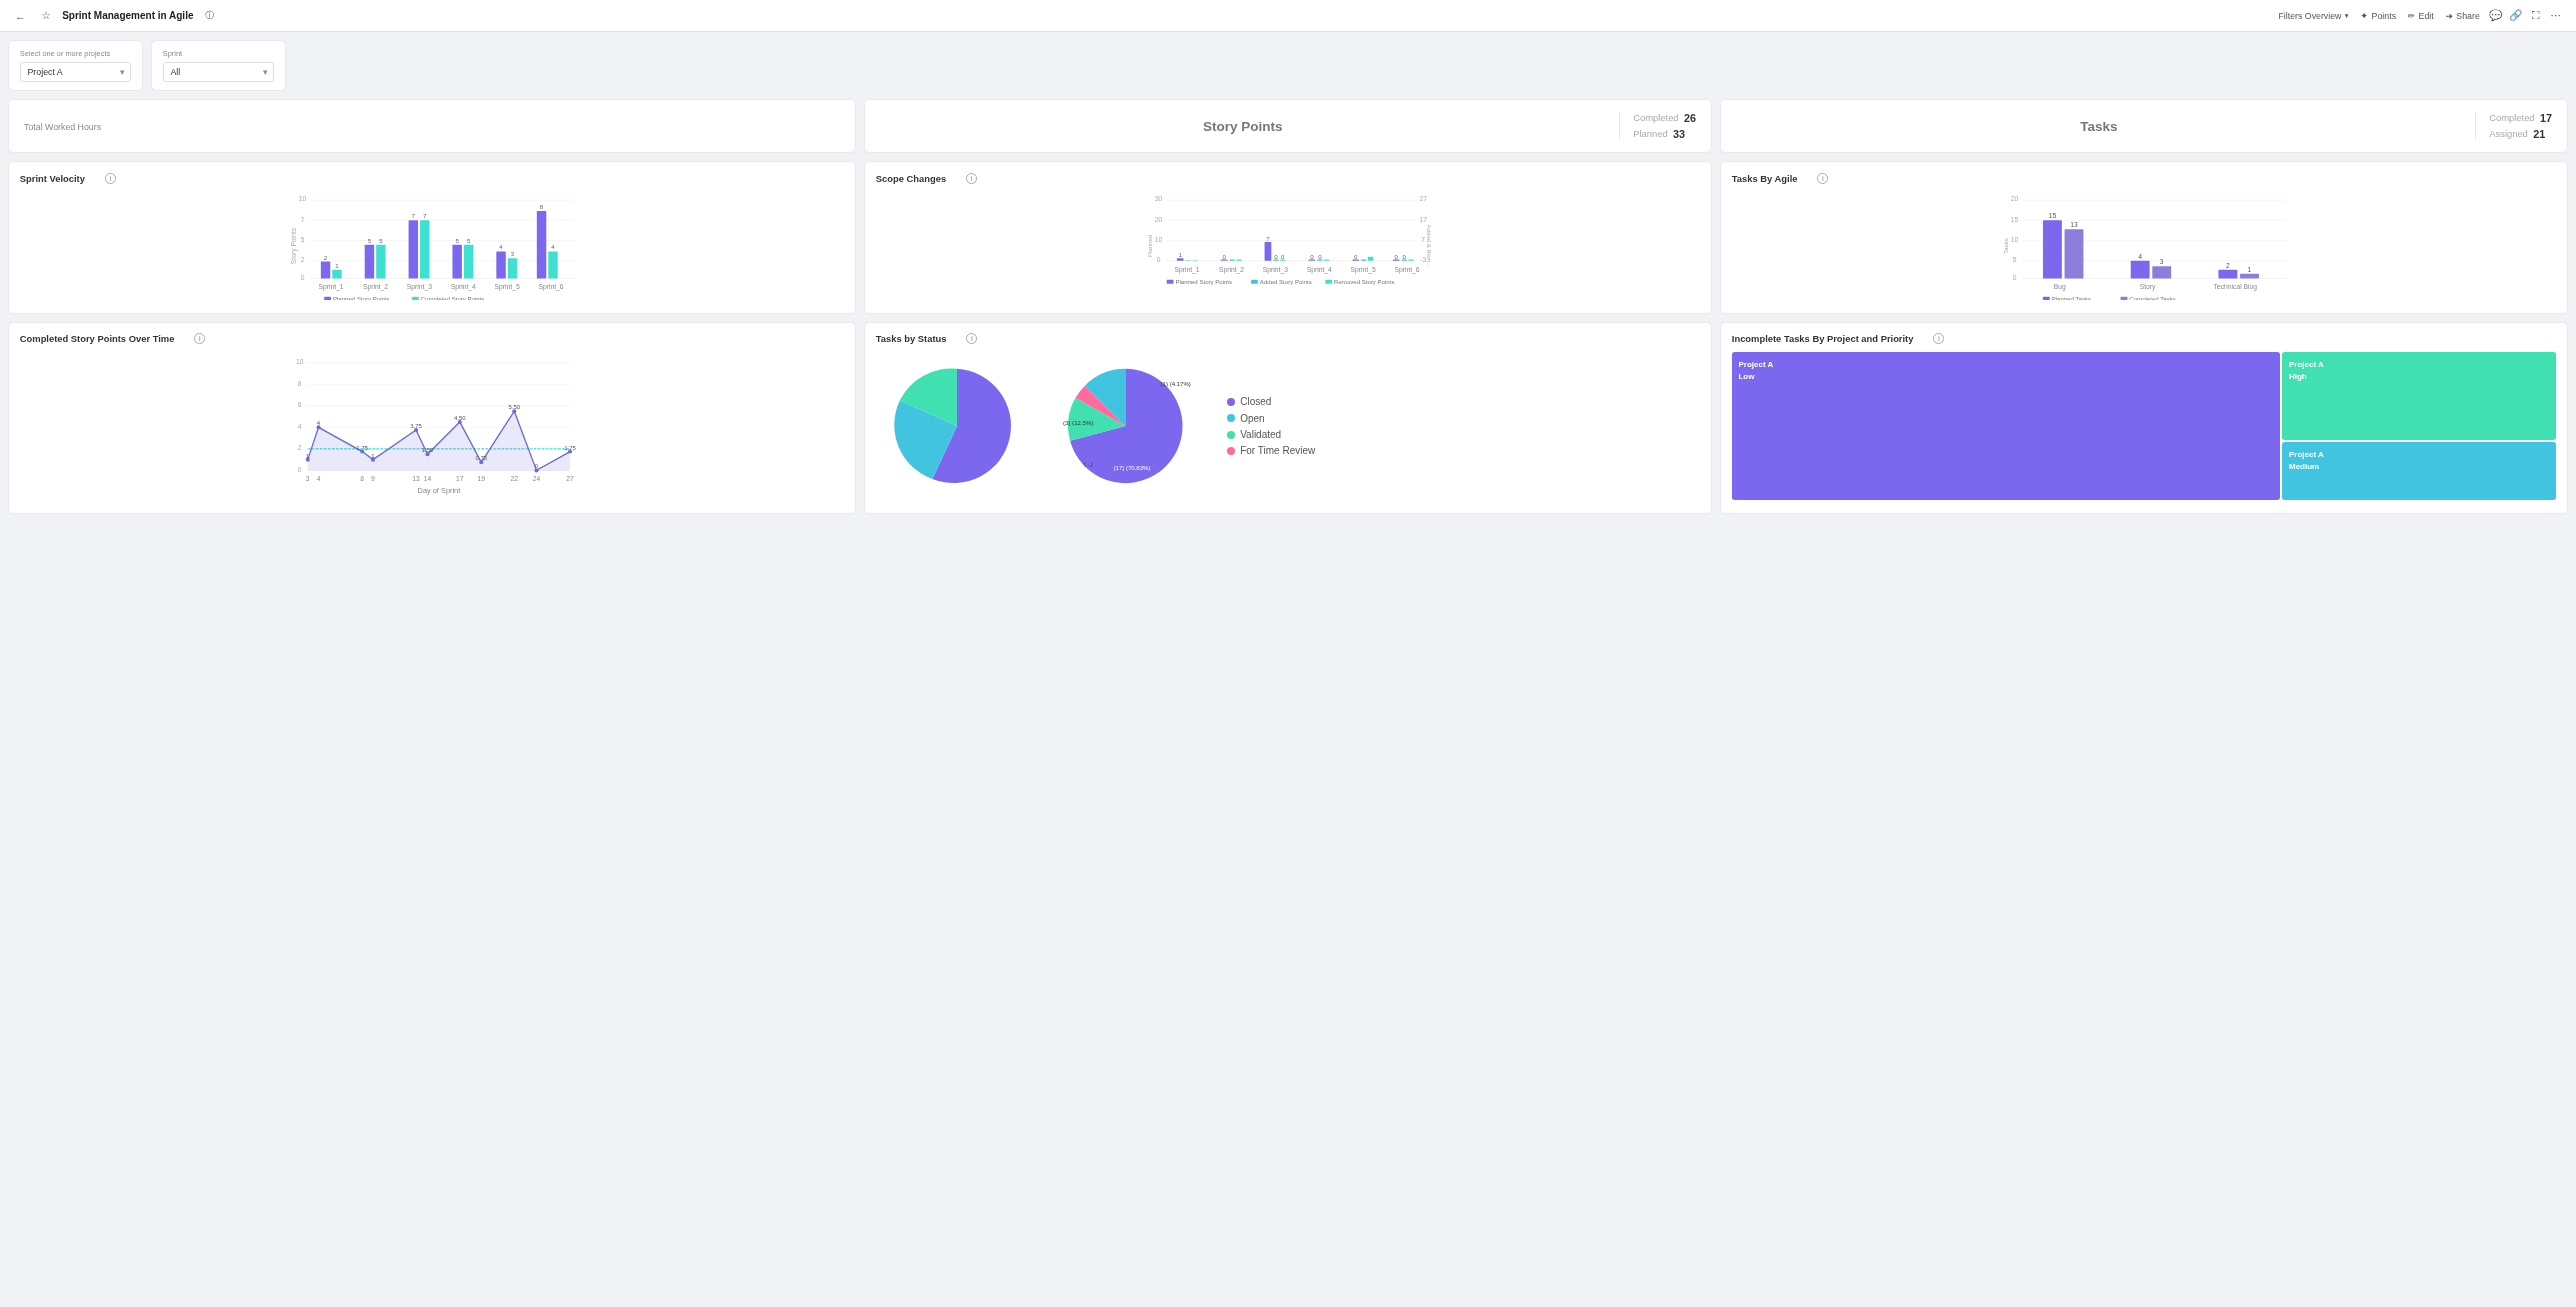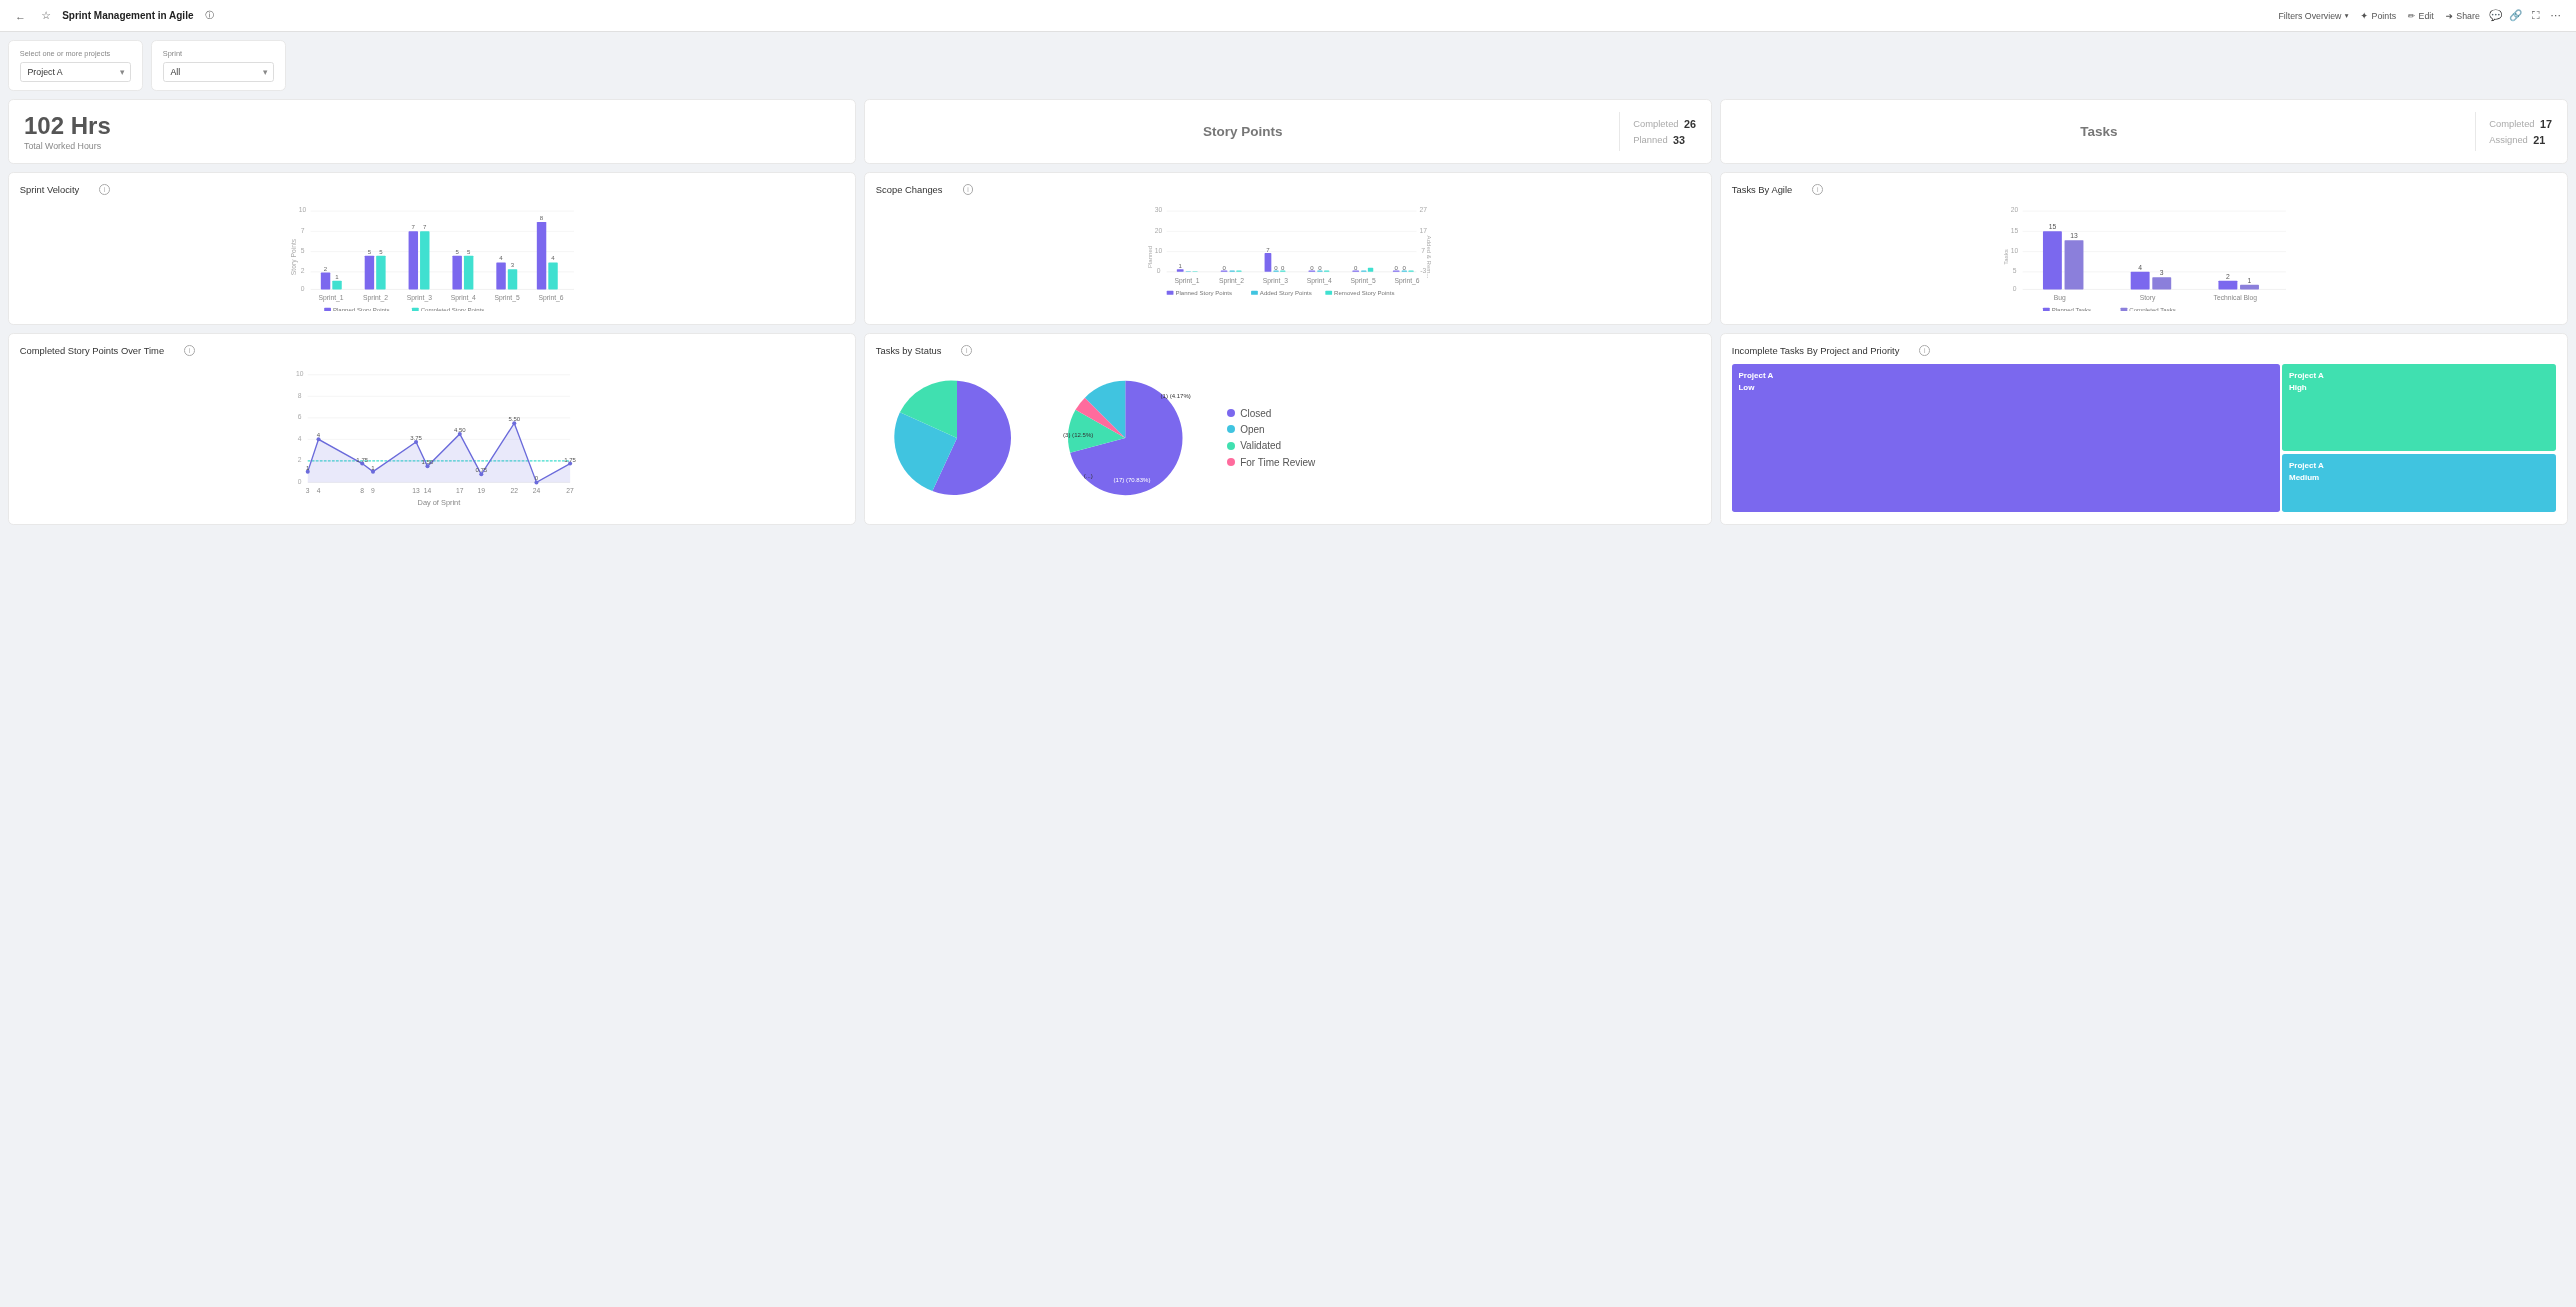--- a/index.html
+++ b/index.html
@@ -37,21 +37,21 @@
     .kpi-stats { display: flex; flex-direction: column; gap: 4px; text-align: center; }
     .kpi-stat { display: flex; gap: 5.4px; font-size: 9.4px; }
     .kpi-stat-label { color: #aaa; }
     .kpi-stat-value { font-weight: 700; color: #333; font-size: 10.8px; }
     .kpi-center-label { font-size: 13.5px; font-weight: 600; color: #777; flex: 1; text-align: center; }
 
     
     .chart-grid { display: grid; grid-template-columns: 1fr 1fr 1fr; gap: 8px; margin-bottom: 8px; }
     .chart-grid-bottom { display: grid; grid-template-columns: 1fr 1fr 1fr; gap: 8px; }
     .chart-card { background: #fff; border-radius: 5.4px; padding: 10.8px; border: 0.7px solid #e8e8e8; }
-    .chart-title { font-size: 9.4px; font-weight: 400; color: #333; margin-bottom: 8px; display: flex; align-items: center; gap: 20px; }
+    .chart-title { font-size: 9.4px; font-weight: 700; color: #333; margin-bottom: 8px; display: flex; align-items: center; gap: 20px; }
     .info-icon { width: 10.8px; height: 10.8px; border-radius: 50%; border: 0.7px solid #aaa; display: inline-flex; align-items: center; justify-content: center; font-size: 6.7px; color: #aaa; cursor: pointer; }
 
     
     .pie-chart-container { display: flex; align-items: center; gap: 13.5px; }
     .pie-legend { display: flex; flex-direction: column; gap: 5.4px; }
     .pie-legend-item { display: flex; align-items: center; gap: 5.4px; font-size: 10px; color: #555; }
     .pie-legend-dot { width: 8px; height: 8px; border-radius: 50%; }
 
     svg text { font-family: 'Segoe UI', Arial, sans-serif; }
   </style>
@@ -107,21 +107,20 @@
           <span>All</span>
         </div>
       </div>
     </div>
   </div>
 
   <div class="kpi-row">
 
     <div class="kpi-card">
       <div class="kpi-main">
-        <div class="kpi-value">102 Hrs</div>
         <div class="kpi-label">Total Worked Hours</div>
       </div>
     </div>
 
     <div class="kpi-card">
       <div class="kpi-center-label">Story Points</div>
       <div class="kpi-divider"></div>
       <div class="kpi-stats">
         <div class="kpi-stat">
           <span class="kpi-stat-label">Completed</span>

